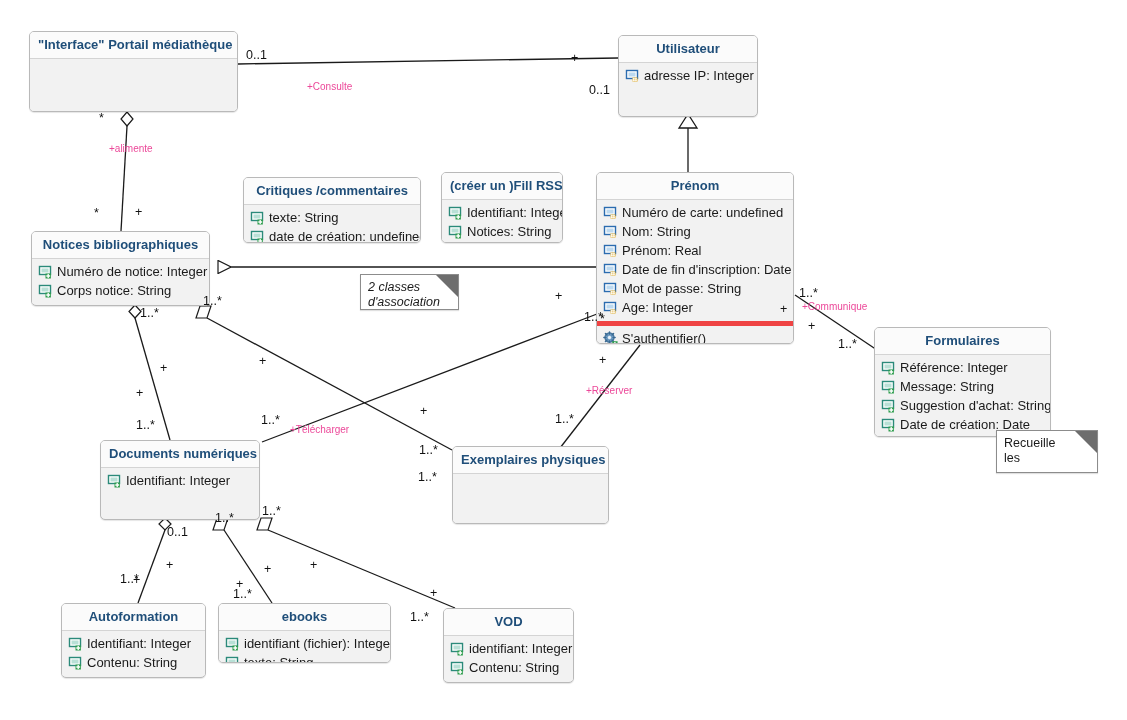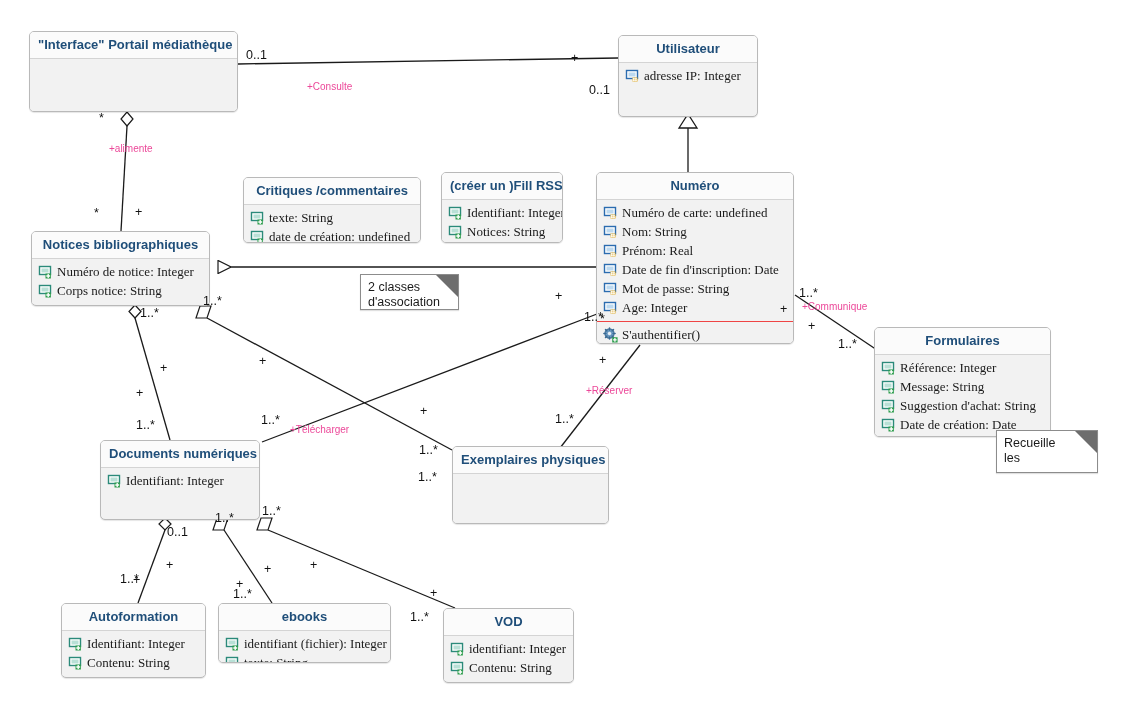--- a/index.html
+++ b/index.html
@@ -46,35 +46,35 @@
     padding: 5px 8px 6px 8px;
     line-height: 15px;
     white-space: nowrap;
   }
   .uml-section {
     box-sizing: border-box;
     padding: 3px 4px 4px 4px;
     background: #f2f2f2;
   }
   .uml-section.ops {
-    border-top: 1px solid #ef4444;
+    border-top: 5px solid #ef4444;
   }
   .uml-section.empty-body {
     min-height: 56px;
   }
   .uml-feature {
     display: flex;
     align-items: center;
     font-size: 13px;
     color: #1a1a1a;
     line-height: 17px;
     padding: 1px 2px;
     white-space: nowrap;
   }
-  .uml-feature .ftext { margin-left: 3px; font-family: Liberation Serif, serif; }
+  .uml-feature .ftext { margin-left: 3px; }
 
   
   .ficon {
     position: relative;
     width: 16px;
     height: 16px;
     flex: 0 0 16px;
   }
   .ficon svg { display: block; }
 
@@ -201,21 +201,21 @@
             <path d="M7.5 9.5 h5 v4 h-5 z" fill="#e0a81c"></path>
             <path d="M8.7 9.7 v3.6 M10.9 9.7 v3.6 M7.6 10.8 h4.4 M7.6 12.3 h4.4" stroke="#ffffff" stroke-width="0.9"></path>
           </svg>
         </span>
         <span class="ftext">adresse IP: Integer</span>
       </div>
     </div>
   </div>
 
   <div class="uml-class" style="left:596px; top:172px; width:198px; height:172px;">
-    <div class="uml-name">Numéro</div>
+    <div class="uml-name">Prénom</div>
     <div class="uml-section">
       <div class="uml-feature">
         <span class="ficon">
           <svg width="16" height="16" viewBox="0 0 16 16">
             <rect x="1.5" y="2.5" width="11" height="8" fill="#ffffff" stroke="#2b6cb0" stroke-width="1.4"></rect>
             <rect x="3.5" y="4.5" width="7" height="4" fill="#bcd9f0"></rect>
             <path d="M7.5 9.5 h5 v4 h-5 z" fill="#e0a81c"></path>
             <path d="M8.7 9.7 v3.6 M10.9 9.7 v3.6 M7.6 10.8 h4.4 M7.6 12.3 h4.4" stroke="#ffffff" stroke-width="0.9"></path>
           </svg>
         </span>
@@ -540,21 +540,21 @@
             <path d="M10.2 10.1 v3.8 M8.3 12 h3.8" stroke="#ffffff" stroke-width="1.3"></path>
           </svg>
         </span>
         <span class="ftext">Contenu: String</span>
       </div>
     </div>
   </div>
 
   <div class="uml-note" style="left:360px; top:274px; width:99px; height:36px;">
     <div class="fold"></div>
-    <div class="note-text" style="white-space: pre-line;">2 classes
+    <div class="note-text" style="white-space: pre-line; font-style: italic;">2 classes
 d'association</div>
   </div>
 
   <div class="uml-note" style="left:996px; top:430px; width:102px; height:43px;">
     <div class="fold"></div>
     <div class="note-text" style="white-space: pre-line;">Recueille
 les</div>
   </div>
 
   <div class="edge-label" style="left:307px; top:80px;">+Consulte</div>

